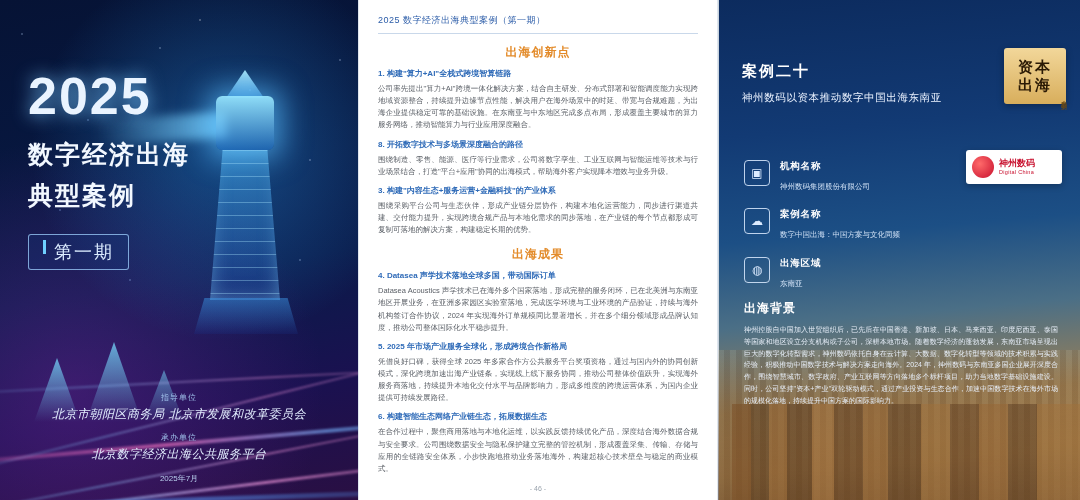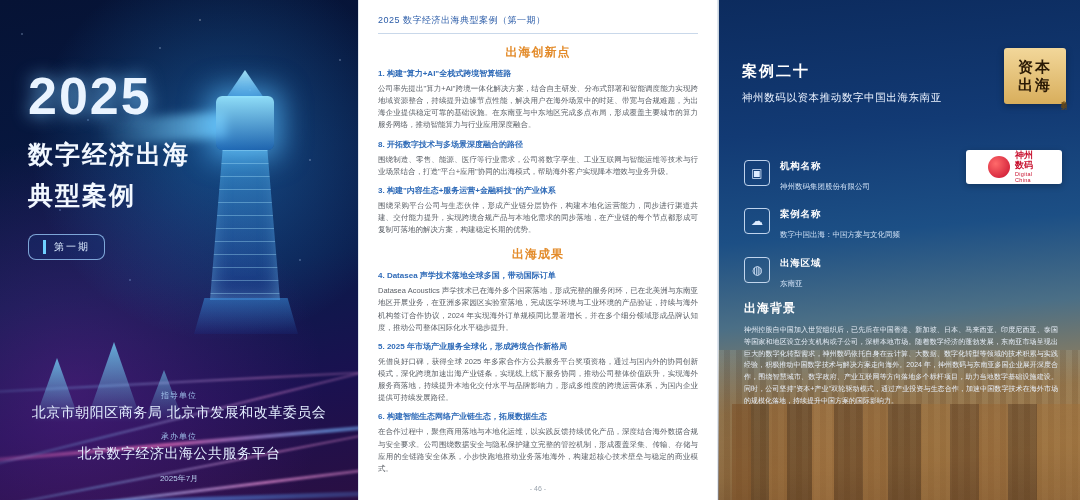--- a/index.html
+++ b/index.html
@@ -91,29 +91,29 @@
   .sails s:nth-child(3){left:110px;width:40px;height:52px;opacity:.7;}
 
   .cover-text{position:absolute;left:28px;top:70px;color:#fff;}
   .cover-year{
     font-size:52px;font-weight:bold;letter-spacing:2px;line-height:1;
     color:#eaf4ff;text-shadow:0 0 18px rgba(120,200,255,.9);
   }
   .cover-title1{margin-top:16px;font-size:25px;font-weight:bold;letter-spacing:2px;color:#f2f8ff;}
   .cover-title2{margin-top:8px;font-size:25px;font-weight:bold;letter-spacing:2px;color:#f2f8ff;}
   .issue{
-    margin-top:22px;display:inline-flex;align-items:flex-end;gap:8px;
-    border:1px solid rgba(160,210,255,.75);border-radius:8px;padding:5px 14px;
-    font-size:10px;color:#dcecff;letter-spacing:2px;background:rgba(20,60,130,.25);
+    margin-top:22px;display:inline-flex;align-items:flex-start;gap:8px;
+    border:1px solid rgba(160,210,255,.75);border-radius:3px;padding:5px 14px;
+    font-size:18px;color:#dcecff;letter-spacing:2px;background:rgba(20,60,130,.25);
   }
   .issue .bar{display:inline-block;width:3px;height:14px;background:#6fd0ff;}
 
   .cover-foot{position:absolute;left:0;right:0;bottom:16px;text-align:center;color:#cfe0ff;}
   .cover-foot .lbl{font-size:8px;color:#9fc0ea;letter-spacing:1px;margin-bottom:3px;}
-  .cover-foot .org{font-size:14px;color:#e3eeff;letter-spacing:.5px;margin-bottom:9px;}
+  .cover-foot .org{font-size:12px;color:#e3eeff;letter-spacing:.5px;margin-bottom:9px;font-style:italic;}
   .cover-foot .date{font-size:8px;color:#b9cfee;margin-top:10px;}
 
   
   .mid{
     position:relative;width:360px;height:500px;background:#ffffff;
     padding:14px 20px 10px 20px;box-sizing:border-box;
   }
   .mid-head{font-size:9px;color:#2b5ca8;letter-spacing:.5px;padding-bottom:6px;}
   .mid-rule{height:1px;background:#c9d8ea;margin-bottom:10px;}
   .sec-h{
@@ -165,21 +165,21 @@
     box-shadow:0 2px 7px rgba(0,0,0,.3);
     display:flex;flex-direction:column;align-items:center;justify-content:center;gap:2px;
   }
   .badge b{font-size:15px;color:#2b1a05;font-weight:bold;letter-spacing:2px;line-height:1.1;}
   .badge .sub{
     position:absolute;right:-2px;bottom:4px;writing-mode:vertical-rl;
     font-size:6px;color:#6a4a14;letter-spacing:1px;
   }
   .logo-chip{
     position:absolute;right:18px;top:150px;width:96px;height:34px;background:#ffffff;border-radius:3px;
-    display:flex;align-items:center;gap:5px;padding:0 22px;box-sizing:border-box;
+    display:flex;align-items:center;gap:5px;padding:0 6px;box-sizing:border-box;
     box-shadow:0 2px 6px rgba(0,0,0,.25);
   }
   .logo-chip .mark{width:22px;height:22px;border-radius:50%;
     background:radial-gradient(circle at 35% 35%,#ff6a6a,#c8102e);flex:0 0 auto;}
   .logo-chip .txt{line-height:1.1;}
   .logo-chip .txt .cn{font-size:9px;font-weight:bold;color:#c8102e;}
   .logo-chip .txt .en{font-size:5.5px;color:#c8102e;letter-spacing:.3px;}
 
   .info-list{position:absolute;left:26px;top:160px;width:190px;}
   .info-row{display:flex;align-items:flex-start;gap:10px;margin-bottom:16px;}

